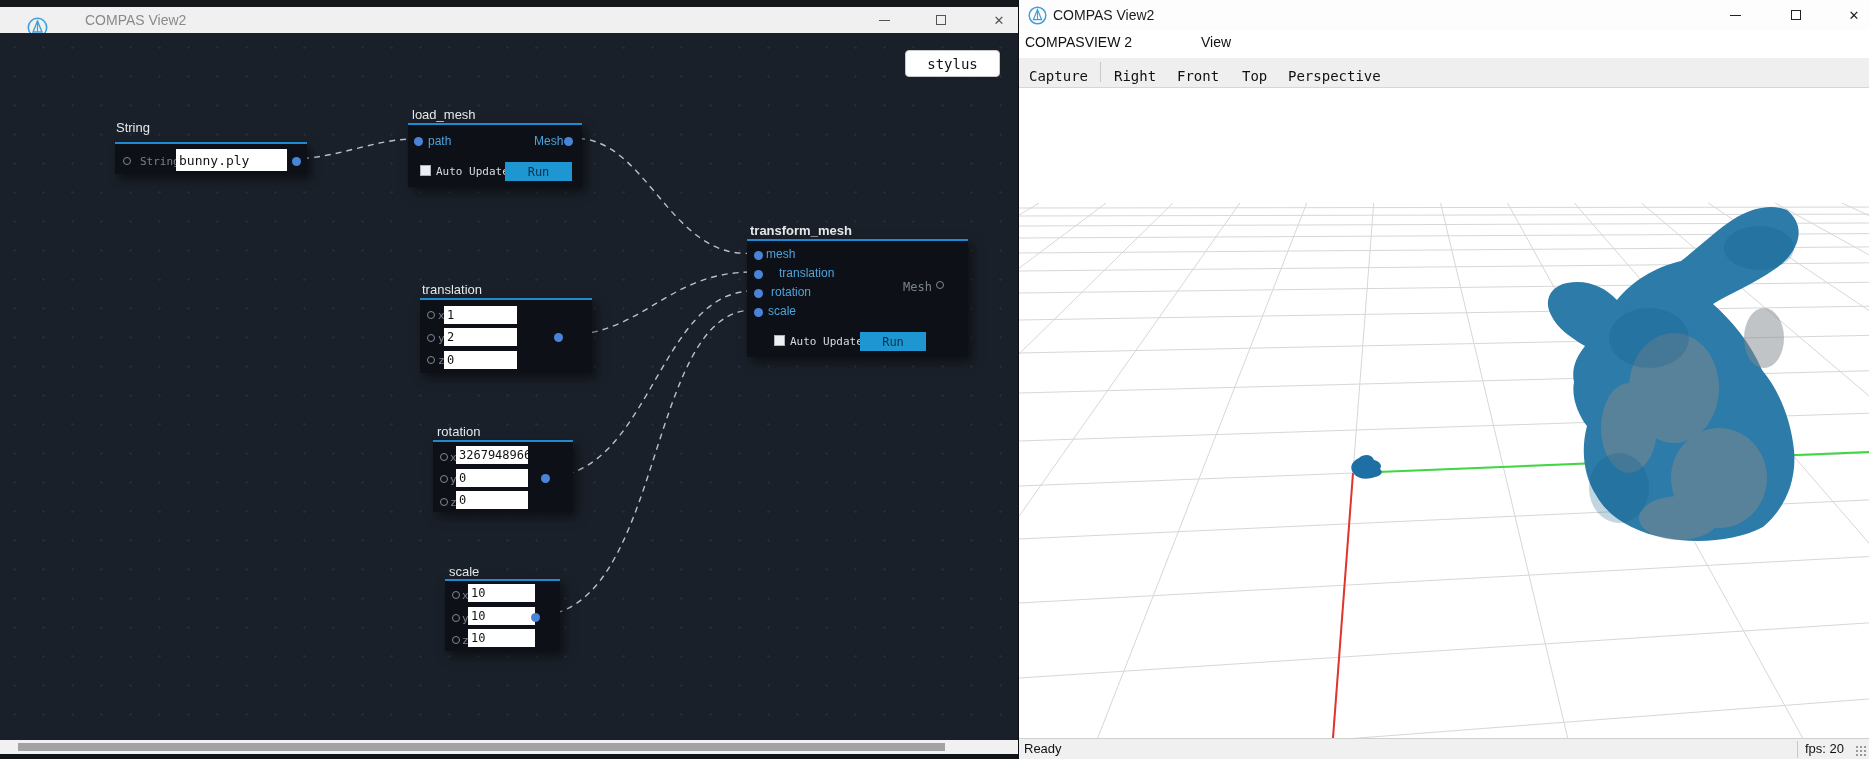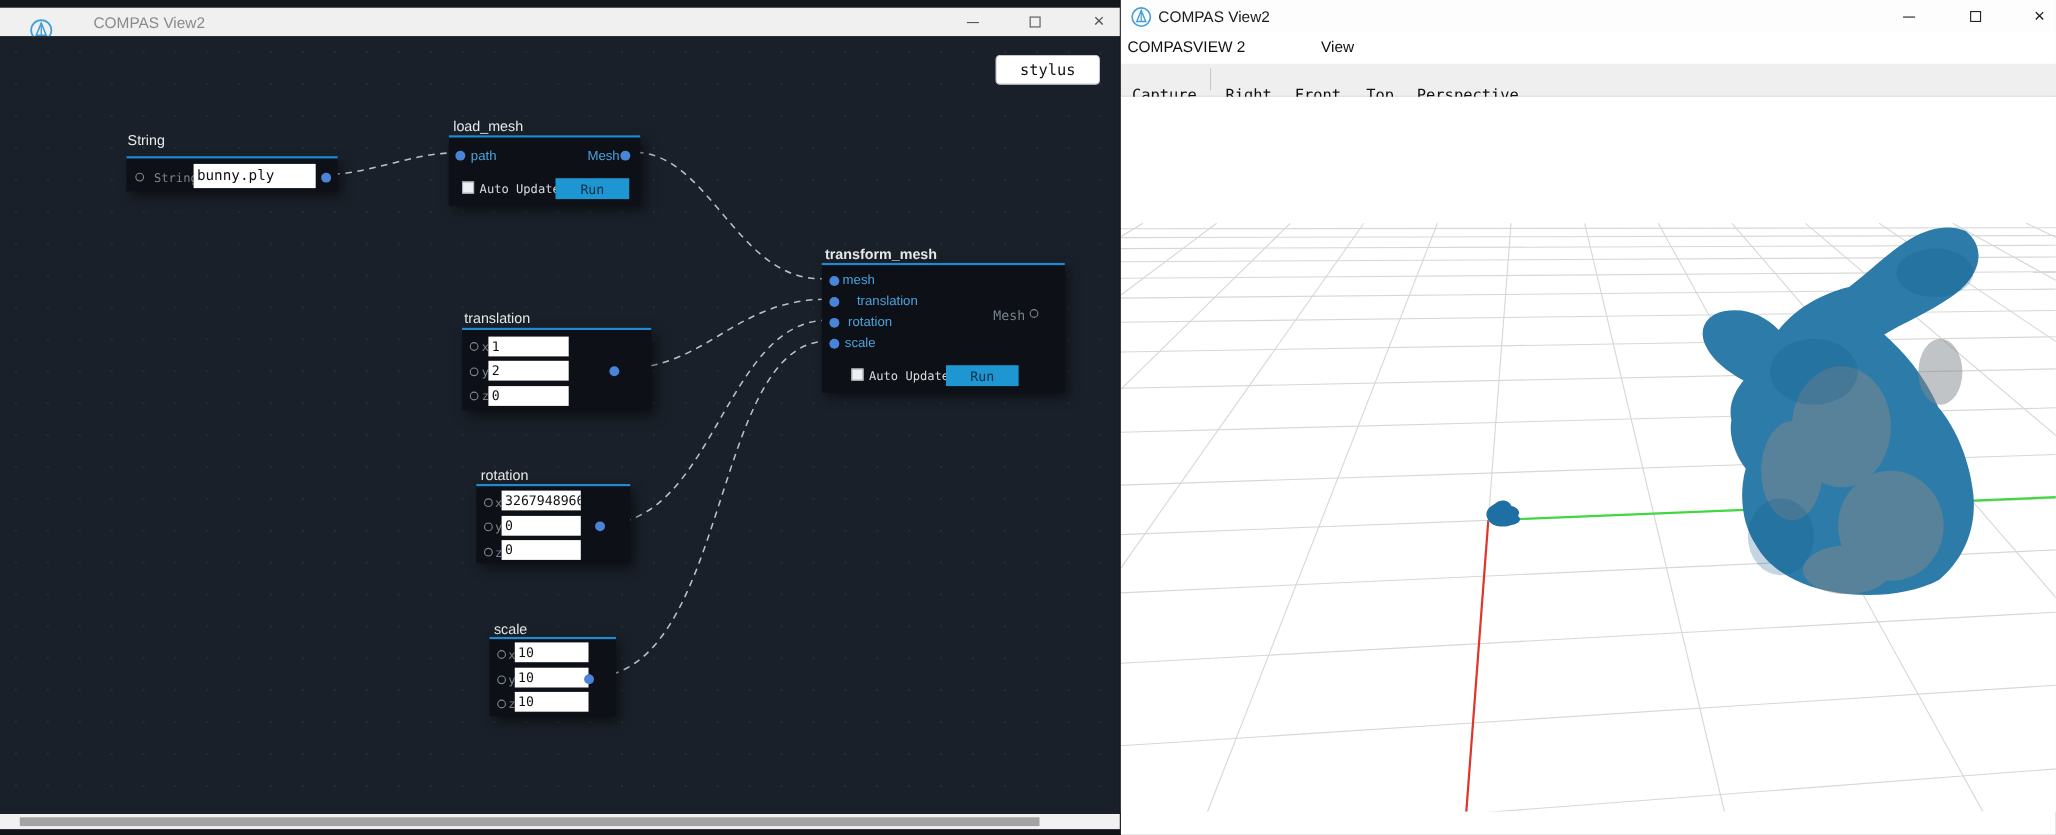--- a/index.html
+++ b/index.html
@@ -54,21 +54,21 @@
   #lw-bottomstrip { left:0; top:754px; width:1018px; height:5px; background:#101317; }
 
   
   #right-window { left:1019px; top:0; width:850px; height:759px; background:#ffffff; }
   #rw-titlebar { left:0; top:0; width:850px; height:30px; background:#fdfdfd; }
   #rw-title { left:34px; top:7px; font-size:14px; color:#1a1a1a; }
   #rw-menubar { left:0; top:30px; width:850px; height:28px; background:#ffffff; }
   .menu-item { position:absolute; top:4px; font-size:14px; color:#111; }
   #rw-toolbar { left:0; top:58px; width:850px; height:30px; background:#efefef;
                 border-bottom:1px solid #d6d6d6; }
-  .tool-item { position:absolute; top:21px; font-size:14px; color:#111;
+  .tool-item { position:absolute; top:10px; font-size:14px; color:#111;
                font-family:"DejaVu Sans Mono", monospace; }
   .tool-sep { position:absolute; top:4px; width:1px; height:20px; background:#c9c9c9; }
   #viewport { left:0; top:88px; width:850px; height:650px; background:#ffffff; overflow:hidden; }
   #rw-statusbar { left:0; top:738px; width:850px; height:21px; background:#f0f0f0;
                   border-top:1px solid #cfcfcf; }
   #status-ready { left:5px; top:2px; font-size:13px; color:#111; }
   #status-sep { left:778px; top:2px; width:1px; height:17px; background:#c8c8c8; }
   #status-fps { left:786px; top:2px; font-size:13px; color:#111; }
   #resize-grip { right:2px; bottom:2px; width:12px; height:12px;
     background-image:radial-gradient(circle, #9a9a9a 1.1px, rgba(0,0,0,0) 1.3px);
@@ -285,13 +285,19 @@
         </g>
         <g fill="#0e5d8c" opacity="0.25">
           <ellipse cx="630" cy="250" rx="40" ry="30"></ellipse>
           <ellipse cx="740" cy="160" rx="35" ry="22"></ellipse>
           <ellipse cx="600" cy="400" rx="30" ry="35"></ellipse>
         </g>
       </g>
     </svg>
   </div>
 
+  <div id="rw-statusbar" class="abs">
+    <div id="status-ready" class="abs">Ready</div>
+    <div id="status-sep" class="abs"></div>
+    <div id="status-fps" class="abs">fps: 20</div>
+    <div id="resize-grip" class="abs"></div>
+  </div>
 </div>
 
 </body></html>

